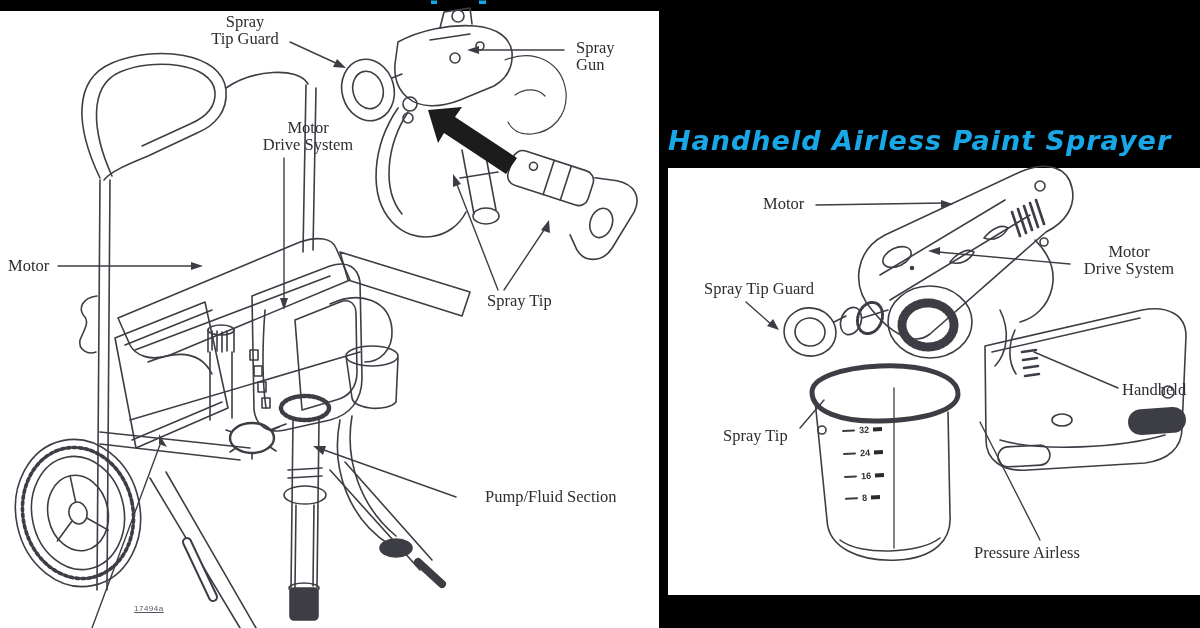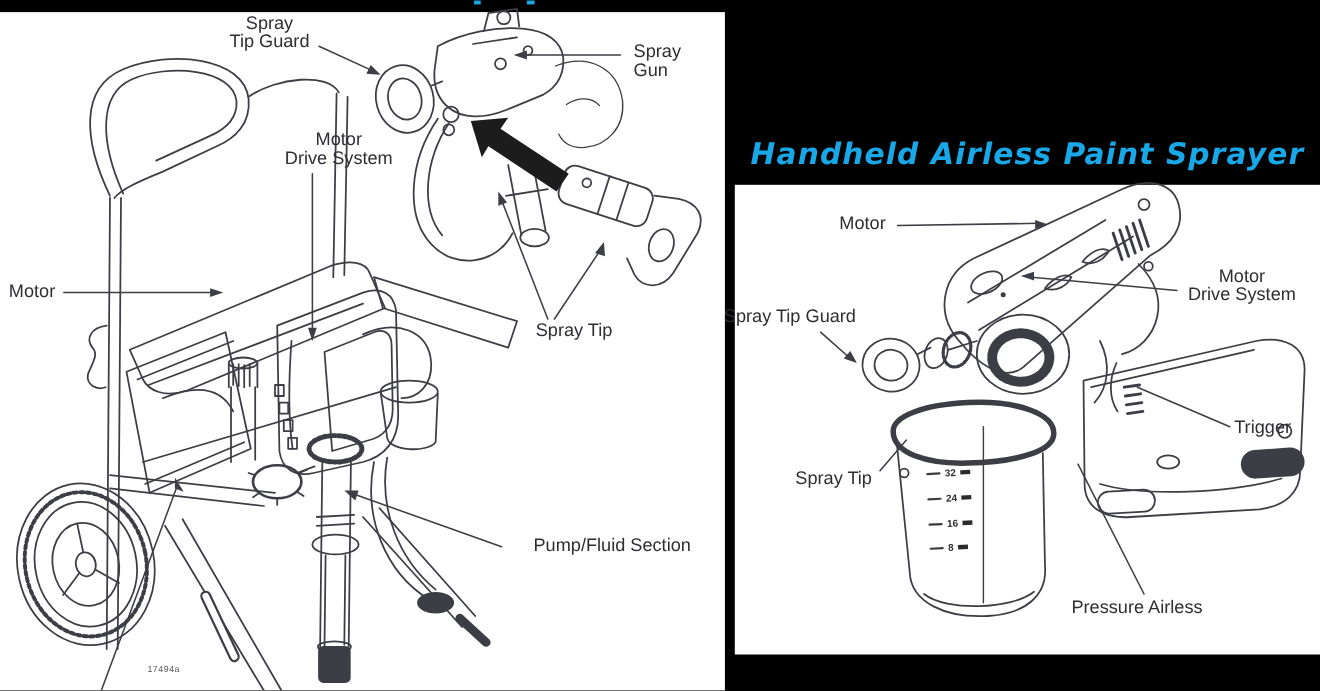--- a/index.html
+++ b/index.html
@@ -2,28 +2,28 @@
 <html><head>
 <meta charset="utf-8">
 <style>
   html,body{margin:0;padding:0;background:#000;}
   #stage{position:relative;width:1200px;height:628px;background:#000;overflow:hidden;
          font-family:"Liberation Sans",sans-serif;}
   .panel{position:absolute;background:#fff;z-index:1;}
   #panel-left{left:0;top:11px;width:659px;height:617px;}
   #panel-right{left:668px;top:168px;width:532px;height:427px;}
   svg.art{position:absolute;left:0;top:0;z-index:2;pointer-events:none;}
-  .lbl{position:absolute;z-index:3;font-size:16.5px;line-height:17px;color:#2d2d33;white-space:nowrap;}
+  .lbl{position:absolute;z-index:3;font-size:16.5px;line-height:17px;color:#2d2d33;white-space:nowrap;font-family:Liberation Serif, serif;}
   .lbl.center{text-align:center;}
   .lbl .ln{display:block;}
   .lbl.lh21{line-height:21px;}
-  #handheld-title{position:absolute;left:668px;top:125px;width:532px;z-index:3;text-align:center;
+  #handheld-title{position:absolute;left:668px;top:125px;width:532px;z-index:3;
     font-family:"DejaVu Sans",sans-serif;font-style:italic;font-weight:bold;font-size:27px;
     letter-spacing:1px;color:#18a8e8;white-space:nowrap;}
-  .figcode{position:absolute;z-index:3;font-size:8px;color:#55555f;letter-spacing:0.5px;}
+  .figcode{position:absolute;z-index:3;font-size:8px;color:#55555f;letter-spacing:0.5px;text-decoration:underline;}
   .mark{position:absolute;z-index:3;display:flex;align-items:center;gap:4px;color:#2b2b2e;
         font-weight:bold;font-size:9px;}
   .mark .d1{display:inline-block;width:13px;height:2.5px;background:#3c3c44;border-radius:1px;}
   .mark .d2{display:inline-block;width:9px;height:3.5px;background:#2b2b2e;}
 </style>
 </head>
 <body>
 
 <div id="stage">
 
@@ -250,25 +250,25 @@
   </div>
   <div class="figcode" style="left:134px;top:604px">17494a</div>
 
   <div class="lbl" style="left:763px;top:195px">
     <span>Motor</span>
   </div>
   <div class="lbl center" style="left:1064px;top:243px;width:130px">
     <span class="ln">Motor</span>
     <span class="ln">Drive System</span>
   </div>
-  <div class="lbl" style="left:658px;top:280px">
+  <div class="lbl" style="left:704px;top:280px">
     <span>Spray Tip Guard</span>
   </div>
   <div class="lbl" style="left:1122px;top:381px">
-    <span>Trigger</span>
+    <span>Handheld</span>
   </div>
   <div class="lbl" style="left:723px;top:427px">
     <span>Spray Tip</span>
   </div>
   <div class="lbl" style="left:974px;top:544px">
     <span>Pressure Airless</span>
   </div>
 
   <div class="mark" style="left:842px;top:425px;transform:rotate(-3deg)">
     <i class="d1"></i>

